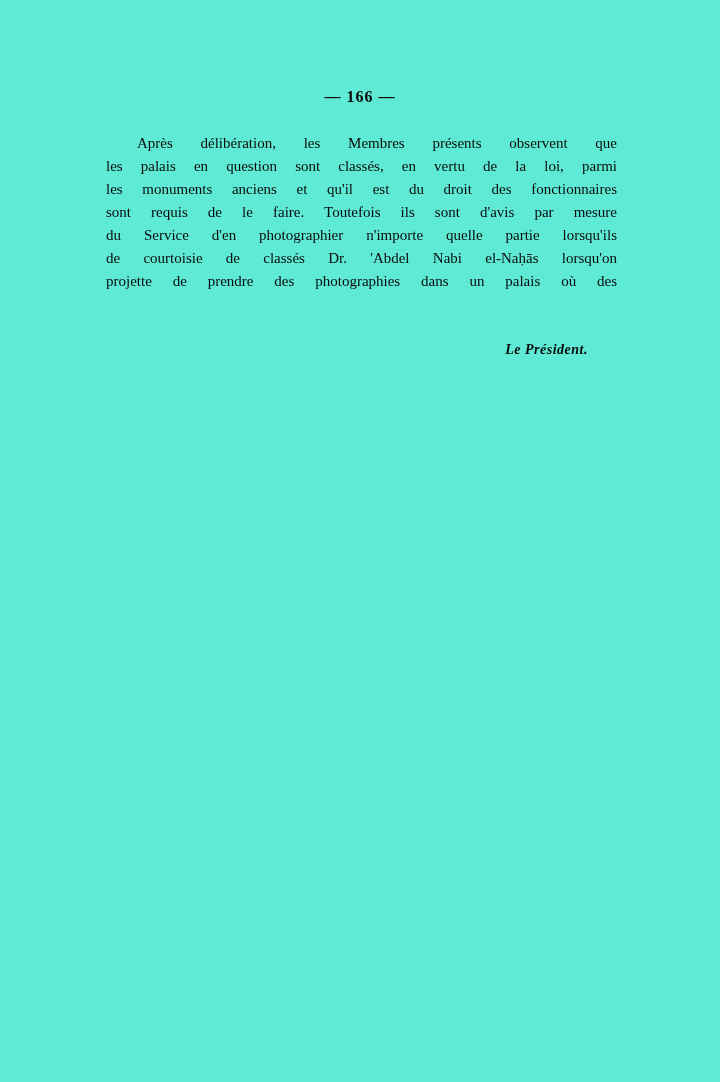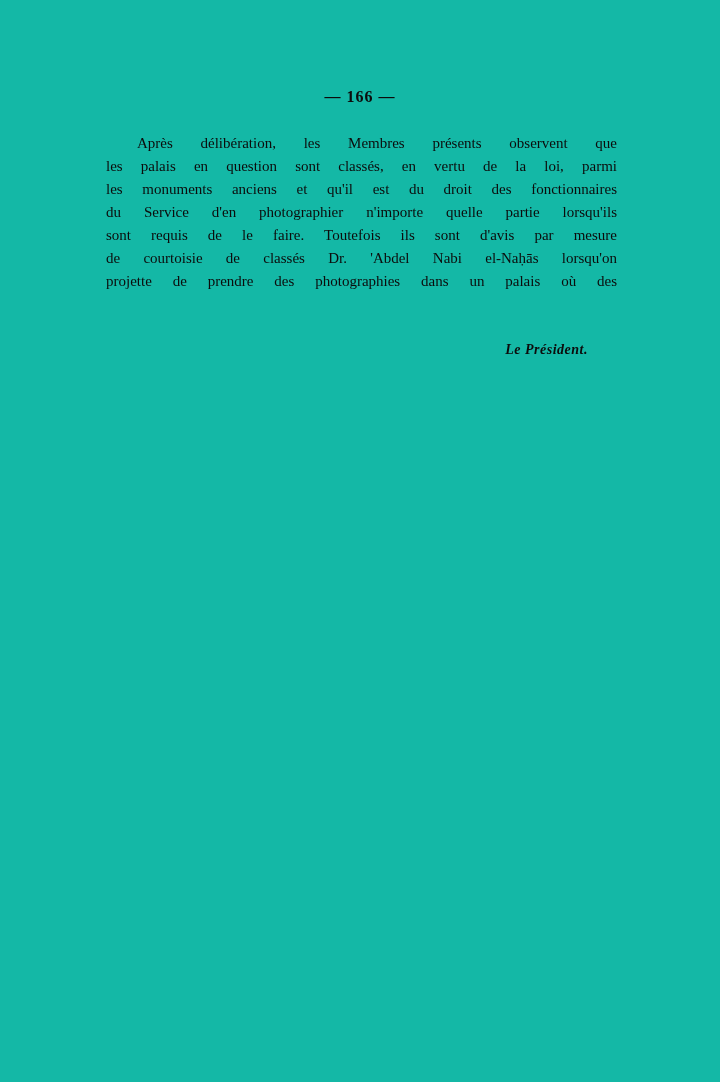--- a/index.html
+++ b/index.html
@@ -4,21 +4,21 @@
 <style>
   html, body {
     margin: 0;
     padding: 0;
     background: #ffffff;
   }
   .page {
     position: relative;
     width: 720px;
     height: 1082px;
-    background: #14b8a6;
+    background: #5eead4;
     overflow: hidden;
     font-family: "Liberation Serif", "DejaVu Serif", serif;
     color: #0c0c0c;
   }
   .page-number {
     position: absolute;
     top: 88px;
     left: 0;
     width: 720px;
     text-align: center;
@@ -64,21 +64,21 @@
 <body>
 
 <div class="page">
 
   <div class="page-number">— 166 —</div>
 
   <div class="paragraph">
     <div class="pline first">Après délibération, les Membres présents observent que</div>
     <div class="pline">les palais en question sont classés, en vertu de la loi, parmi</div>
     <div class="pline">les monuments anciens et qu'il est du droit des fonctionnaires</div>
+    <div class="pline">sont requis de le faire.  Toutefois ils sont d'avis par mesure</div>
     <div class="pline">du Service d'en photographier n'importe quelle partie lorsqu'ils</div>
-    <div class="pline">sont requis de le faire.  Toutefois ils sont d'avis par mesure</div>
     <div class="pline">de courtoisie de classés Dr. 'Abdel Nabi el-Naḥās lorsqu'on</div>
     <div class="pline">projette de prendre des photographies dans un palais où des</div>
   </div>
 
   <div class="signature">Le Président.</div>
 
 </div>
 
 </body></html>

